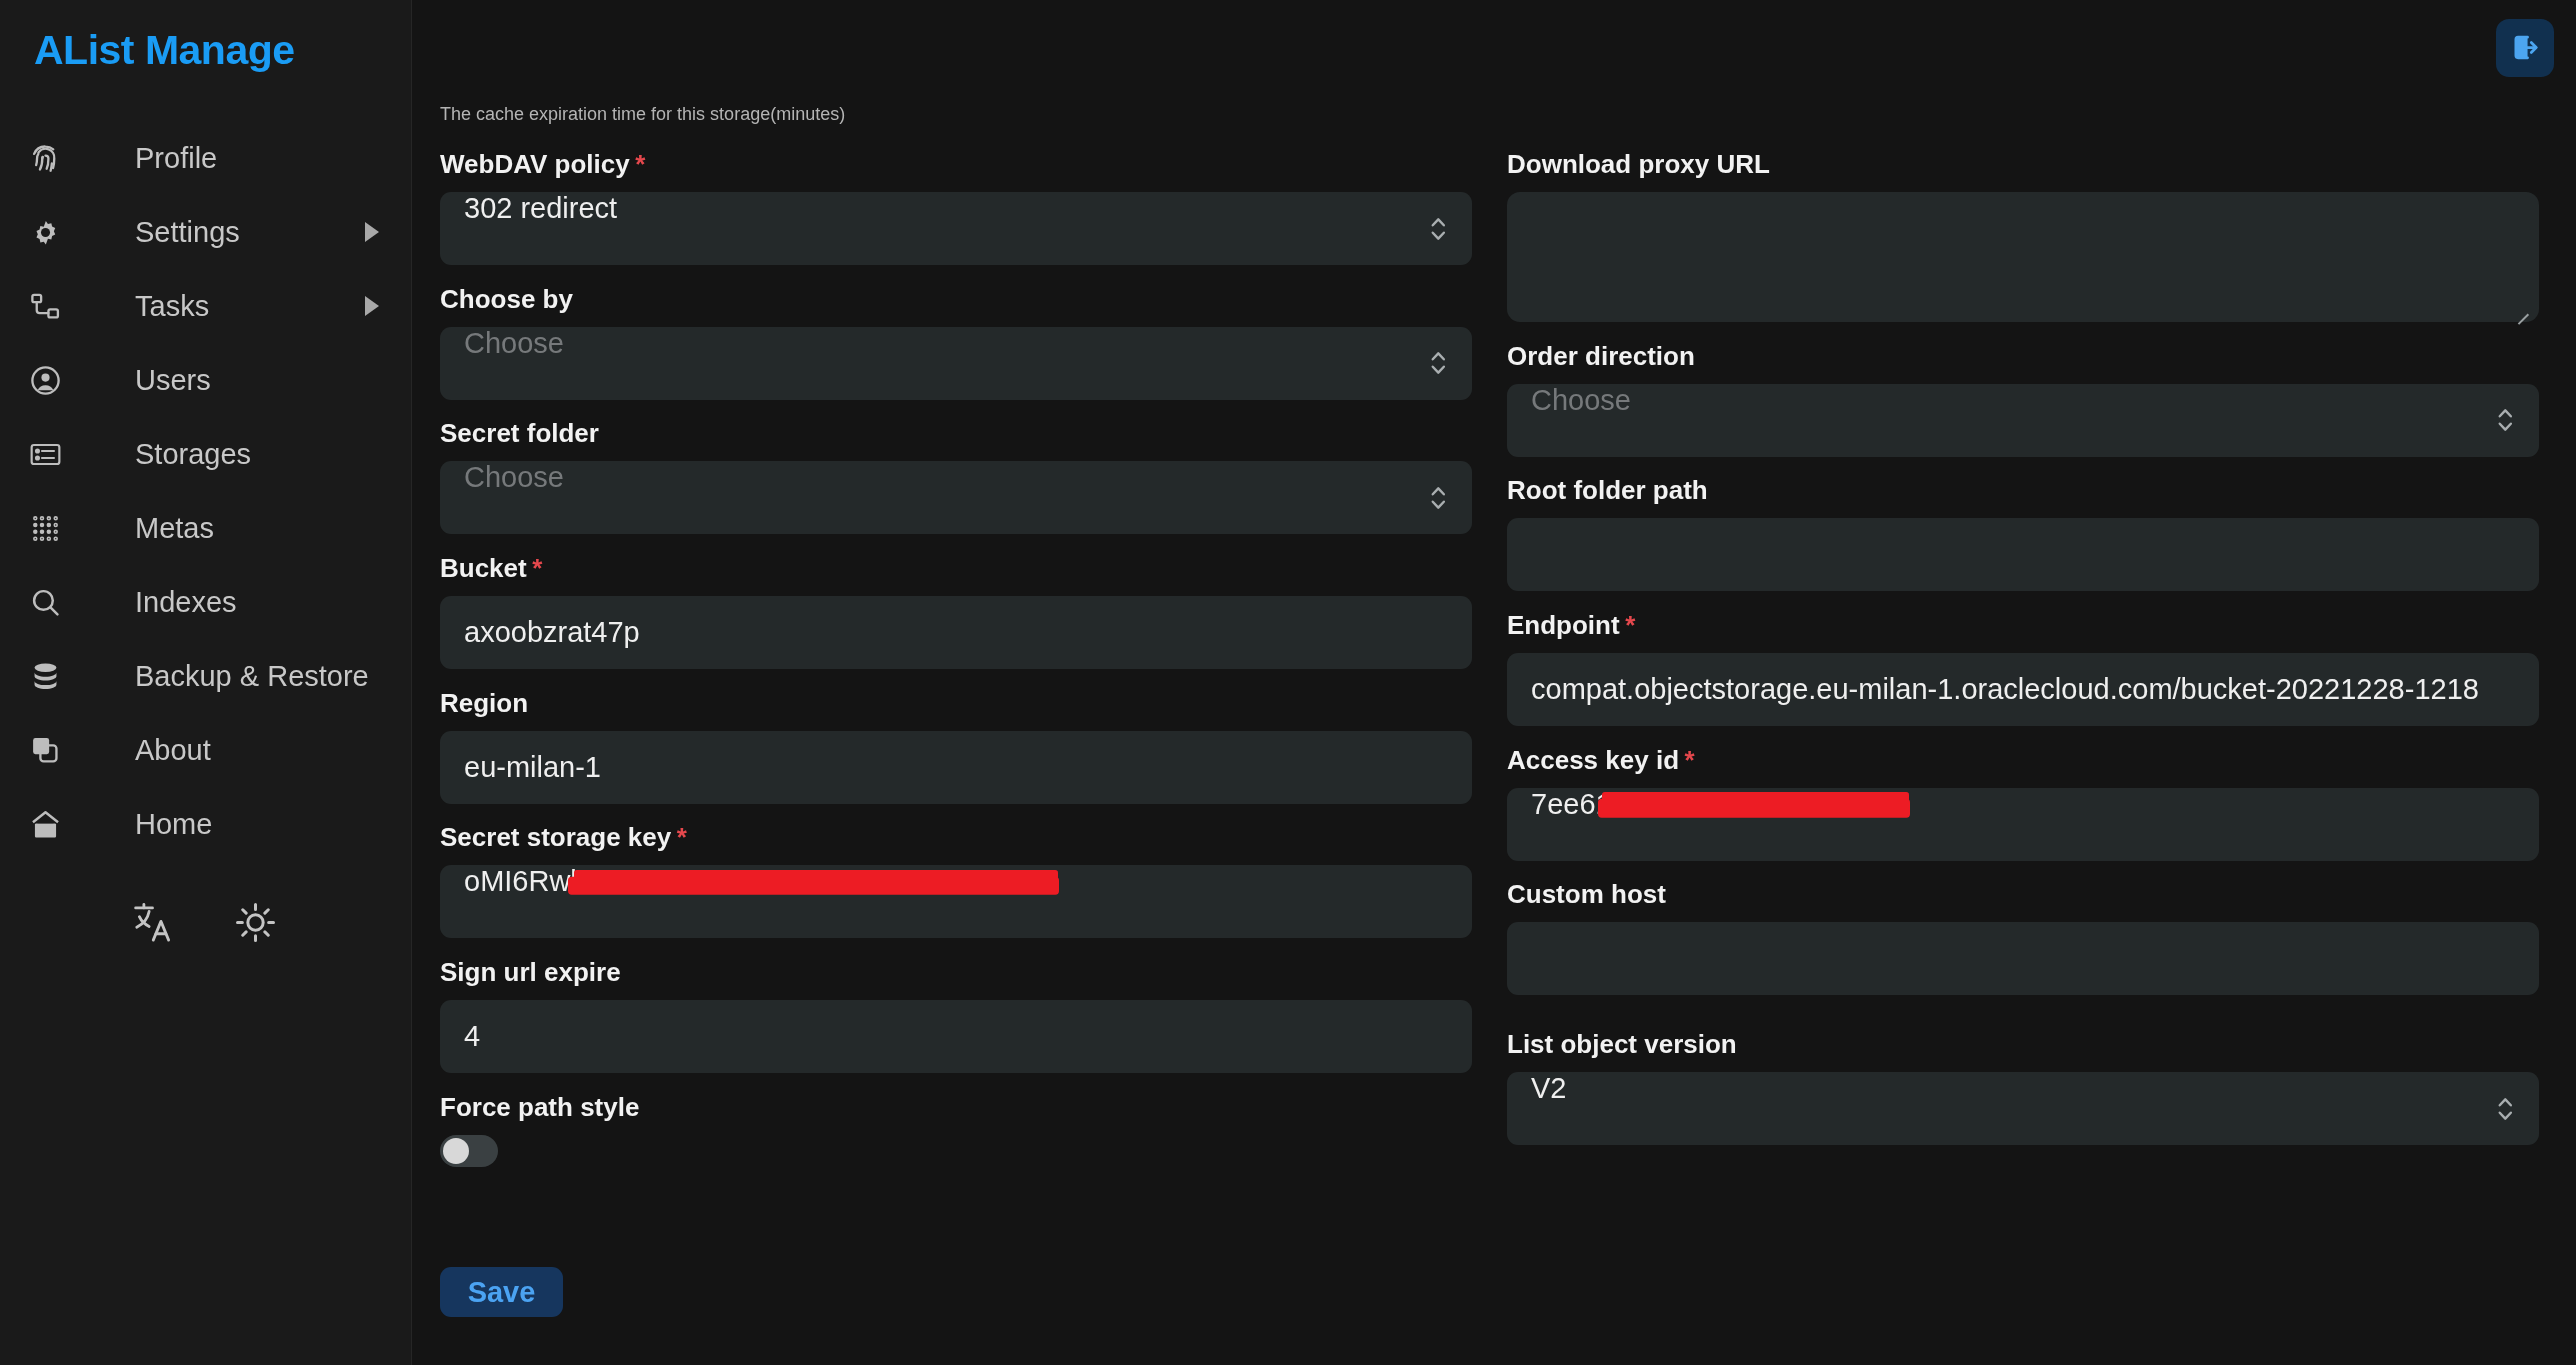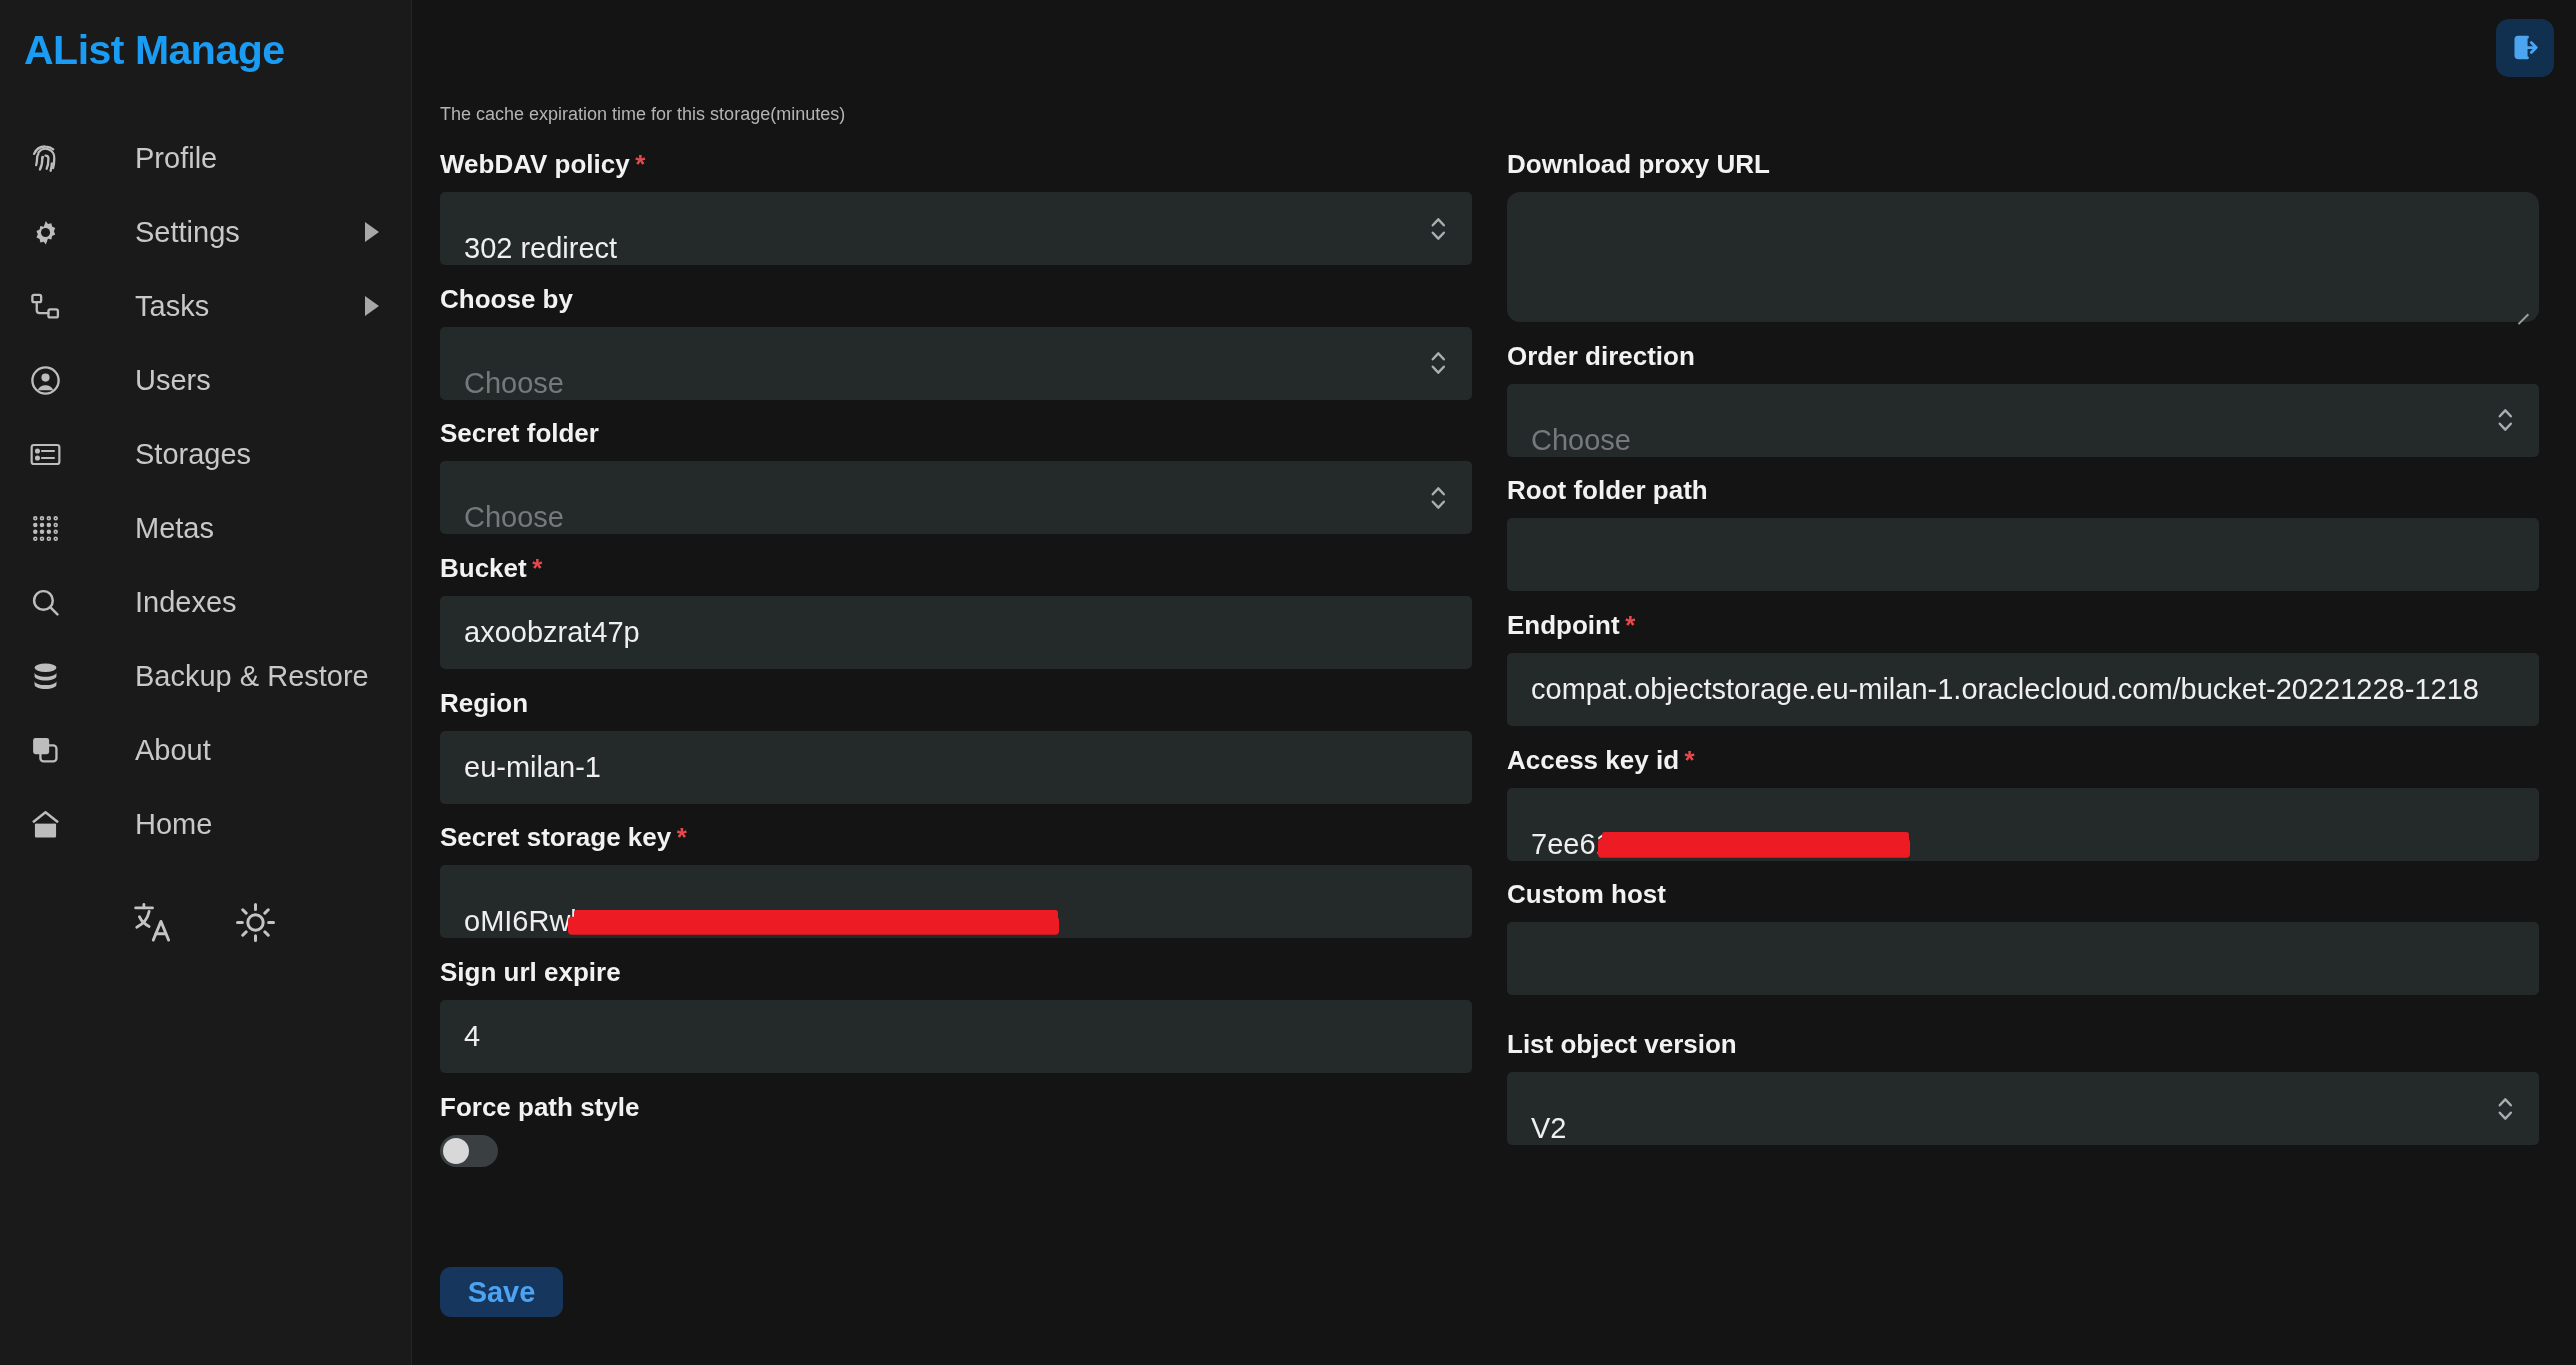--- a/index.html
+++ b/index.html
@@ -19,21 +19,21 @@
     background: #1a1a1a;
     border-right: 0.9px solid #262626;
     flex: 0 0 412px;
     position: relative;
   }
   .brand {
     color: #1a9cf5;
     font-size: 41px;
     font-weight: bold;
     letter-spacing: -0.5px;
-    padding: 26px 0 0 24px;
+    padding: 26px 0 0 34px;
     line-height: 1.2;
     user-select: none;
   }
   .nav { margin-top: 46px; }
   .nav-item {
     display: flex;
     align-items: center;
     height: 74px;
     padding: 0 32px 0 26px;
     cursor: pointer;
@@ -114,27 +114,27 @@
     margin-bottom: 12px;
     display: block;
     white-space: nowrap;
   }
   .req { color: #e5484d; font-size: 26px; margin-left: 5.6px; font-weight: bold; }
   .control {
     width: 100%;
     height: 73px;
     background: #24292a;
     border: none;
-    border-radius: 5px;
+    border-radius: 11px;
     color: #efefef;
     font-size: 29px;
     font-family: "Liberation Sans", sans-serif;
     padding: 0 24px;
     display: flex;
-    align-items: flex-end;
+    align-items: flex-start;
     position: relative;
   }
   input.control { height: 73px; }
   input.control::placeholder { color: #7c8082; }
   .control.empty-ta {
     height: 130px;
     border-radius: 13px;
     align-items: flex-start;
     padding-top: 15px;
   }

